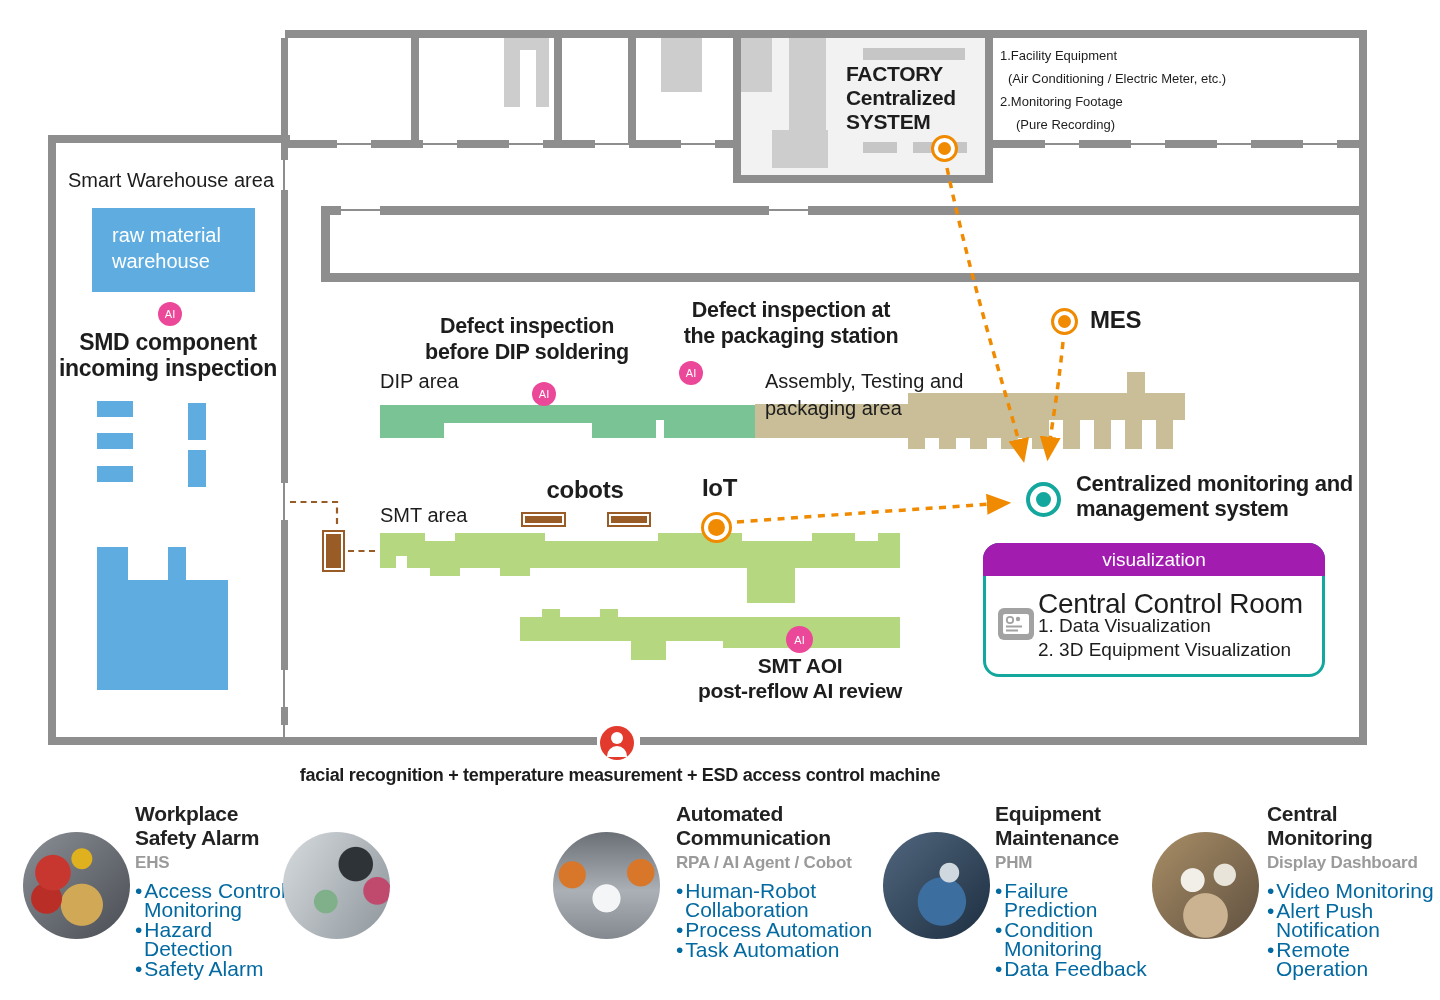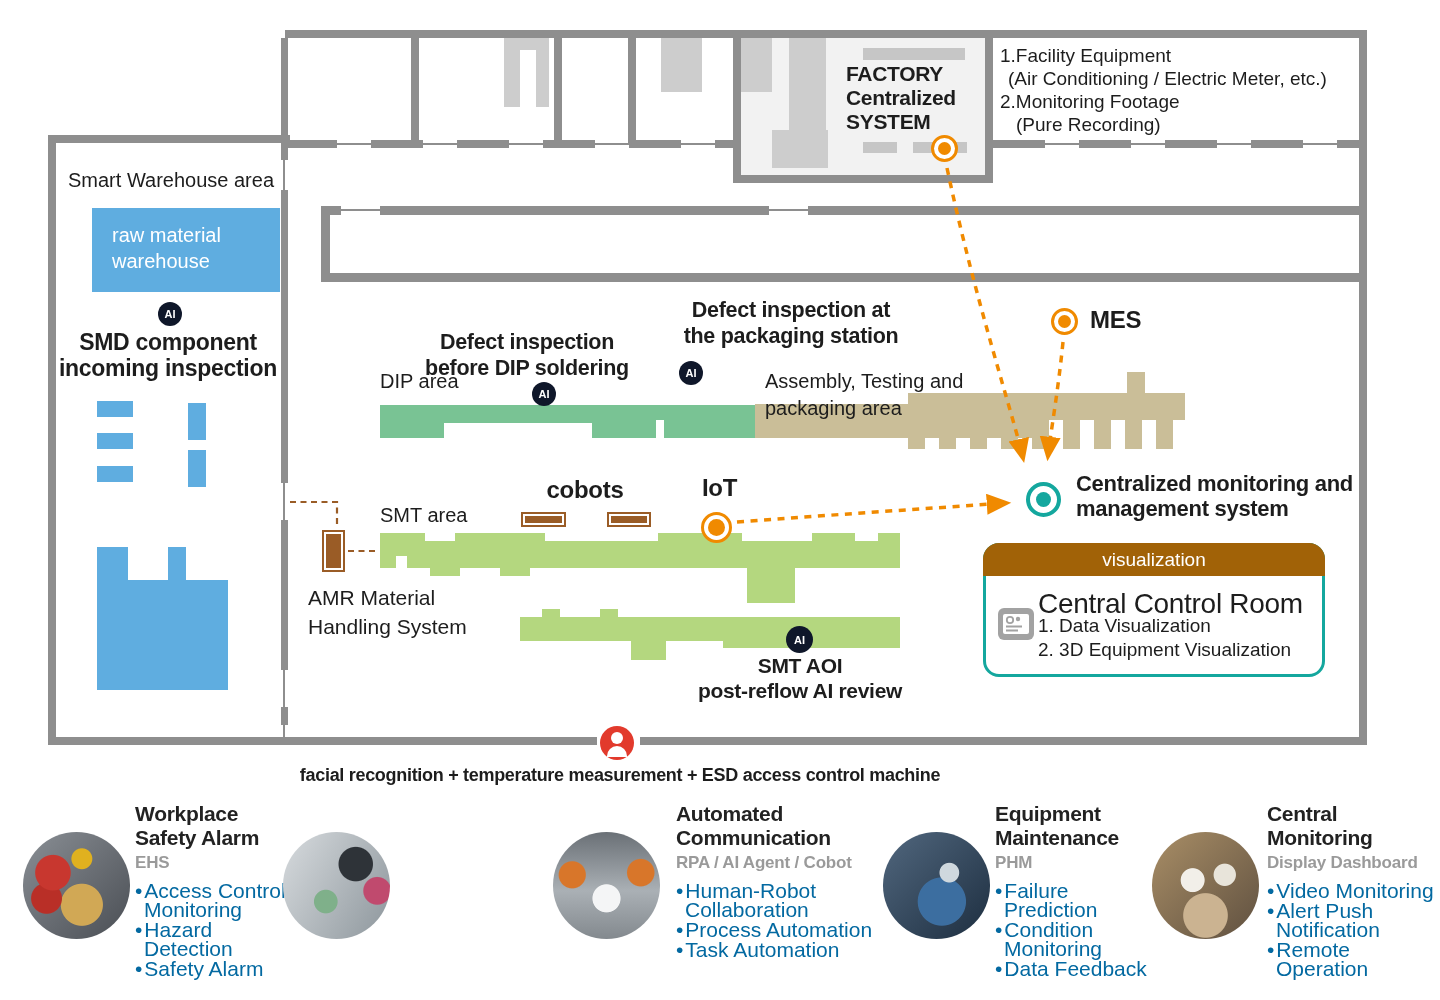--- a/index.html
+++ b/index.html
@@ -14,33 +14,33 @@
   .machine{position:absolute;background:#cdcdcd;}
   .blue{position:absolute;background:#5fade0;}
   .green{position:absolute;background:#79c394;}
   .tan{position:absolute;background:#cabe98;}
   .tan-teeth{position:absolute;background:repeating-linear-gradient(90deg,#cabe98 0 17px,transparent 17px 31px);}
   .lgreen{position:absolute;background:#b4d77f;}
   .cut{position:absolute;background:#fff;}
   .lbl{position:absolute;font-size:20px;line-height:24px;color:#1d1d1d;white-space:nowrap;}
   .b{font-weight:700;letter-spacing:-0.3px;}
   .center{text-align:center;white-space:normal;}
-  .ai-badge{position:absolute;width:24px;height:24px;border-radius:50%;background:#0f172a;
-    color:#fff;font-size:11px;font-weight:700;display:flex;align-items:center;justify-content:center;}
+  .ai-badge{position:absolute;width:24px;height:24px;border-radius:50%;background:#ec4899;
+    color:#fff;font-size:11px;font-weight:400;display:flex;align-items:center;justify-content:center;}
   .marker{position:absolute;border-radius:50%;background:#fff;box-sizing:border-box;}
   .marker .dot{position:absolute;border-radius:50%;}
   .m-orange{border:3px solid #f08a00;}
   .m-orange .dot{inset:4px;background:#f08a00;}
   .m-teal{border:4px solid #14a79e;}
   .m-teal .dot{inset:6px;background:#14a79e;}
   .cobot{position:absolute;border:2px solid #9a5c26;background:#fff;}
   .cobot .fill{position:absolute;inset:2px;background:#9a5c26;}
   .vizbox{position:absolute;left:983px;top:543px;width:342px;height:134px;border:3px solid #14a79e;
     border-radius:16px;background:#fff;box-sizing:border-box;}
-  .vizbox .hdr{position:absolute;left:-3px;top:-3px;right:-3px;height:33px;background:#a16207;
+  .vizbox .hdr{position:absolute;left:-3px;top:-3px;right:-3px;height:33px;background:#a21caf;
     border-radius:16px 16px 0 0;color:#fff;font-size:19px;display:flex;align-items:center;justify-content:center;}
   .vizbox .ttl{position:absolute;left:52px;top:42px;font-size:28px;font-weight:400;letter-spacing:-0.3px;}
   .vizbox .it{position:absolute;left:52px;font-size:19px;}
   .viz-icon{position:absolute;left:12px;top:62px;}
   .person{position:absolute;left:600px;top:726px;width:34px;height:34px;border-radius:50%;background:#e23a2c;}
   .person::before{content:"";position:absolute;left:11px;top:6px;width:12px;height:12px;border-radius:50%;background:#fff;}
   .person::after{content:"";position:absolute;left:7px;top:20px;width:20px;height:11px;border-radius:10px 10px 0 0;background:#fff;}
   
   .photo{position:absolute;width:107px;height:107px;border-radius:50%;}
   .card-text{position:absolute;}
@@ -117,21 +117,21 @@
   <div class="thin" style="left:993px;top:143px;width:366px;height:2px;"></div>
   <div class="wall-seg" style="left:993px;top:140px;width:366px;"></div>
 
   <div class="wall" style="left:321px;top:206px;width:9px;height:76px;"></div>
   <div class="thin" style="left:330px;top:209px;width:1029px;height:2px;"></div>
   <div class="wall" style="left:330px;top:206px;width:11px;height:9px;"></div>
   <div class="wall" style="left:380px;top:206px;width:389px;height:9px;"></div>
   <div class="wall" style="left:808px;top:206px;width:551px;height:9px;"></div>
   <div class="wall" style="left:321px;top:273px;width:1038px;height:9px;"></div>
 
-  <div class="blue" style="left:92px;top:208px;width:188px;height:84px;">
+  <div class="blue" style="left:92px;top:208px;width:163px;height:84px;">
     <div style="padding:14px 0 0 20px;color:#fff;font-size:20px;line-height:26px;">
       <div>raw material</div>
       <div>warehouse</div>
     </div>
   </div>
   <div class="blue" style="left:97px;top:401px;width:36px;height:16px;"></div>
   <div class="blue" style="left:97px;top:433px;width:36px;height:16px;"></div>
   <div class="blue" style="left:97px;top:466px;width:36px;height:16px;"></div>
   <div class="blue" style="left:188px;top:403px;width:18px;height:37px;"></div>
   <div class="blue" style="left:188px;top:450px;width:18px;height:37px;"></div>
@@ -223,55 +223,51 @@
   </div>
 
   <div class="lbl" style="left:380px;top:369px;">DIP area</div>
   <div class="lbl" style="left:380px;top:503px;">SMT area</div>
 
   <div class="lbl" style="left:765px;top:368px;line-height:27px;">
     <div>Assembly, Testing and</div>
       <div>packaging area</div>
   </div>
 
-  <div class="lbl b center" style="left:407px;top:313px;width:240px;font-size:21.5px;line-height:26px;margin-top:16px;">
+  <div class="lbl b center" style="left:407px;top:313px;width:240px;font-size:21.5px;line-height:26px;">
     <div>Defect inspection</div>
       <div>before DIP soldering</div>
   </div>
   <div class="lbl b center" style="left:660px;top:297px;width:262px;font-size:21.5px;line-height:26px;">
     <div>Defect inspection at</div>
       <div>the packaging station</div>
   </div>
 
   <div class="lbl b center" style="left:525px;top:478px;width:120px;font-size:24px;">cobots</div>
   <div class="lbl b" style="left:702px;top:476px;font-size:24px;">IoT</div>
   <div class="lbl b" style="left:1090px;top:308px;font-size:24px;">MES</div>
 
-  <div class="lbl" style="left:308px;top:583px;font-size:21px;line-height:29px;">
-    <div>AMR Material</div>
-      <div>Handling System</div>
-  </div>
 
   <div class="lbl b" style="left:1076px;top:471px;font-size:22px;line-height:25px;">
     <div>Centralized monitoring and</div>
       <div>management system</div>
   </div>
 
   <div class="lbl b center" style="left:685px;top:653px;width:230px;font-size:21px;line-height:25px;">
     <div>SMT AOI</div>
       <div>post-reflow AI review</div>
   </div>
 
   <div class="lbl b" style="left:846px;top:62px;font-size:21px;line-height:24px;">
     <div>FACTORY</div>
     <div>Centralized</div>
     <div>SYSTEM</div>
   </div>
 
-  <div class="lbl" style="left:1000px;top:44px;font-size:19px;line-height:23px;">
+  <div class="lbl" style="left:1000px;top:44px;font-size:13px;line-height:23px;">
     <div>1.Facility Equipment</div>
     <div style="padding-left:8px;">(Air Conditioning / Electric Meter, etc.)</div>
     <div>2.Monitoring Footage</div>
     <div style="padding-left:16px;">(Pure Recording)</div>
   </div>
 
   <div class="lbl b center" style="left:200px;top:763px;width:840px;font-size:18px;">facial recognition + temperature measurement + ESD access control machine</div>
 
   <div class="vizbox">
     <div class="hdr">visualization</div>

